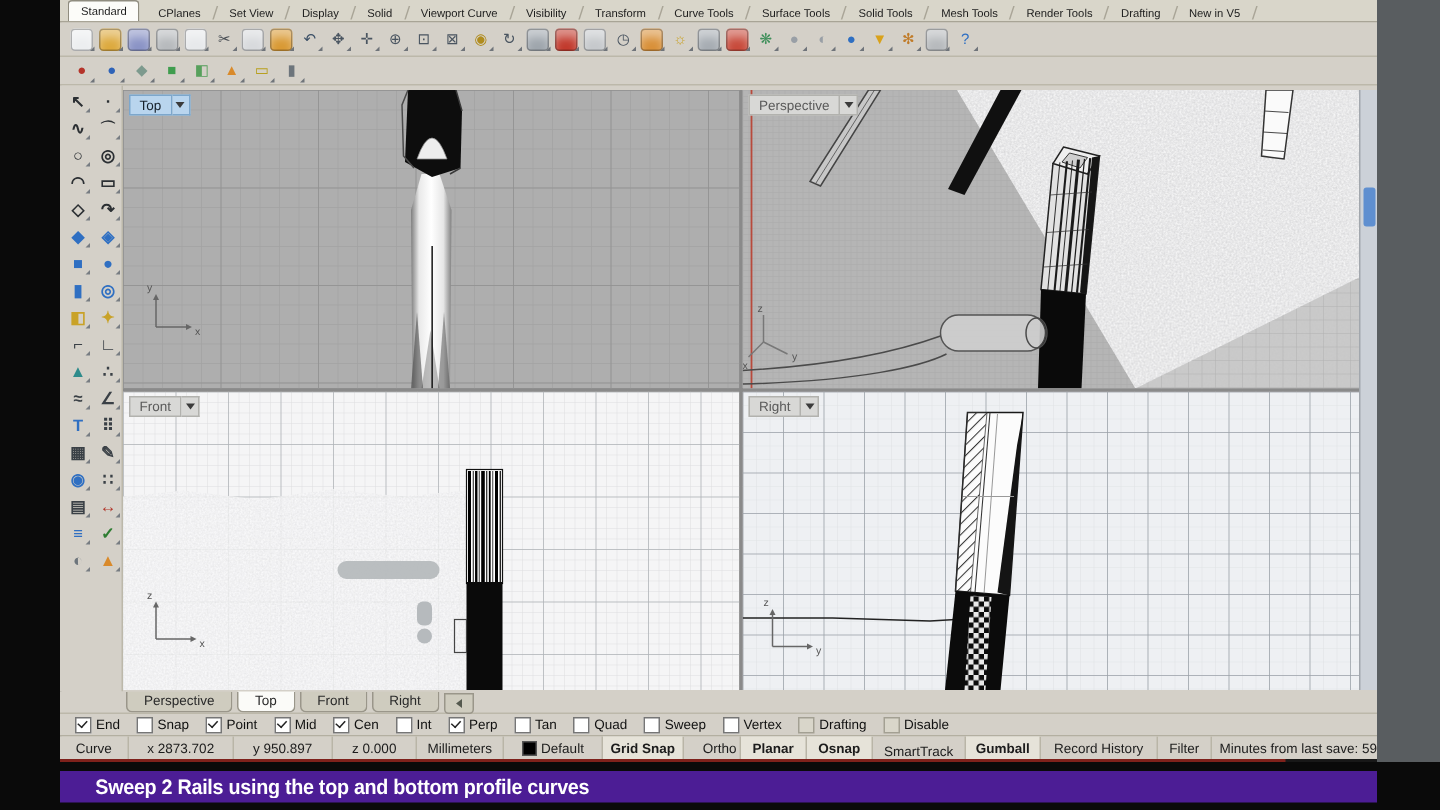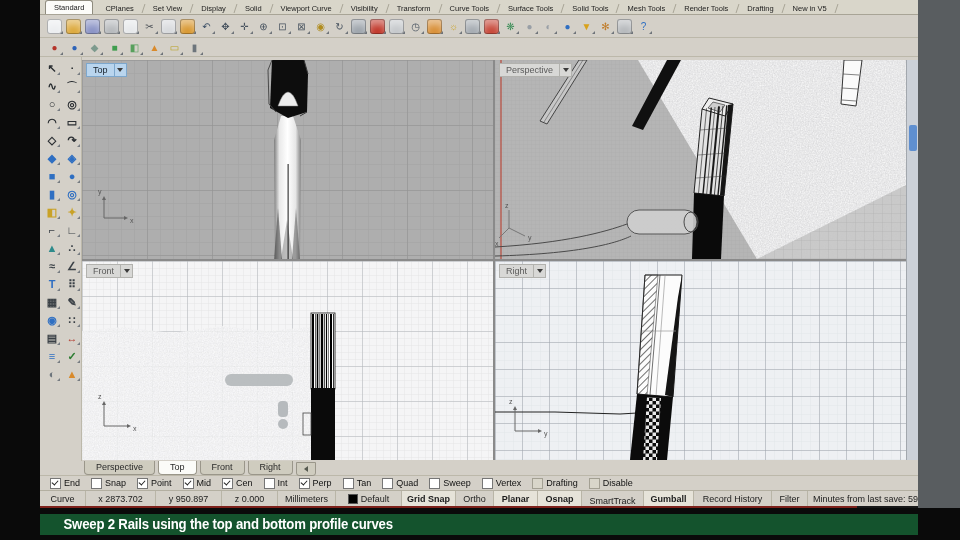--- a/index.html
+++ b/index.html
@@ -60,21 +60,21 @@
   
   .statusbar{position:absolute;left:40px;top:491px;width:878px;height:15px;background:#d4d0c8;display:flex;align-items:stretch;box-sizing:border-box;}
   .sfield{display:flex;align-items:center;justify-content:center;font-size:9px;color:#1c1c1c;border-right:1px solid #b9b5a7;box-sizing:border-box;white-space:nowrap;overflow:hidden;padding:0 2px;}
   .sfield.b{font-weight:bold;background:#e6e3d9;}
   .sfield.grow{flex:1;justify-content:flex-start;padding-left:5px;border-right:none;}
   .sw{width:8px;height:8px;border:1px solid #555;margin-right:3px;flex:0 0 auto;}
 
   .progress{position:absolute;left:40px;top:506px;width:878px;height:2px;background:#181818;}
   .progress i{display:block;width:817px;height:2px;background:#7e211b;}
 
-  .caption{position:absolute;left:40px;top:514px;width:878px;height:21px;background:#14532d;color:#fff;font-size:14px;font-weight:bold;line-height:21px;letter-spacing:-0.2px;}
+  .caption{position:absolute;left:40px;top:514px;width:878px;height:21px;background:#4c1d95;color:#fff;font-size:14px;font-weight:bold;line-height:21px;letter-spacing:-0.2px;}
   .caption span{display:inline-block;padding-left:25px;transform:scaleX(.94);transform-origin:left center;}
 
   .snip{position:absolute;left:678px;top:24px;width:122px;height:17px;background:#dce3ec;opacity:.92;border-radius:2px;color:#b6bfcd;font-size:9px;text-align:center;line-height:17px;z-index:9;}
 
   .ax{font-size:7px;fill:#555;font-family:"Liberation Sans",sans-serif;}
 </style>
 </head>
 <body>
 
 <div class="stage">
@@ -506,21 +506,21 @@
       <div class="sfield" style="width: 58px; justify-content: center;">
         <span>Millimeters</span>
       </div>
       <div class="sfield" style="width: 66px;">
         <span class="sw" style="background: rgb(0, 0, 0);"></span>
         <span>Default</span>
       </div>
       <div class="sfield b" style="width: 54px;">
         <span>Grid Snap</span>
       </div>
-      <div class="sfield" style="width: 38px;">
+      <div class="sfield" style="width: 38px; justify-content: flex-end;">
         <span>Ortho</span>
       </div>
       <div class="sfield b" style="width: 44px;">
         <span>Planar</span>
       </div>
       <div class="sfield b" style="width: 44px;">
         <span>Osnap</span>
       </div>
       <div class="sfield" style="width: 62px; align-items: flex-end;">
         <span>SmartTrack</span>

